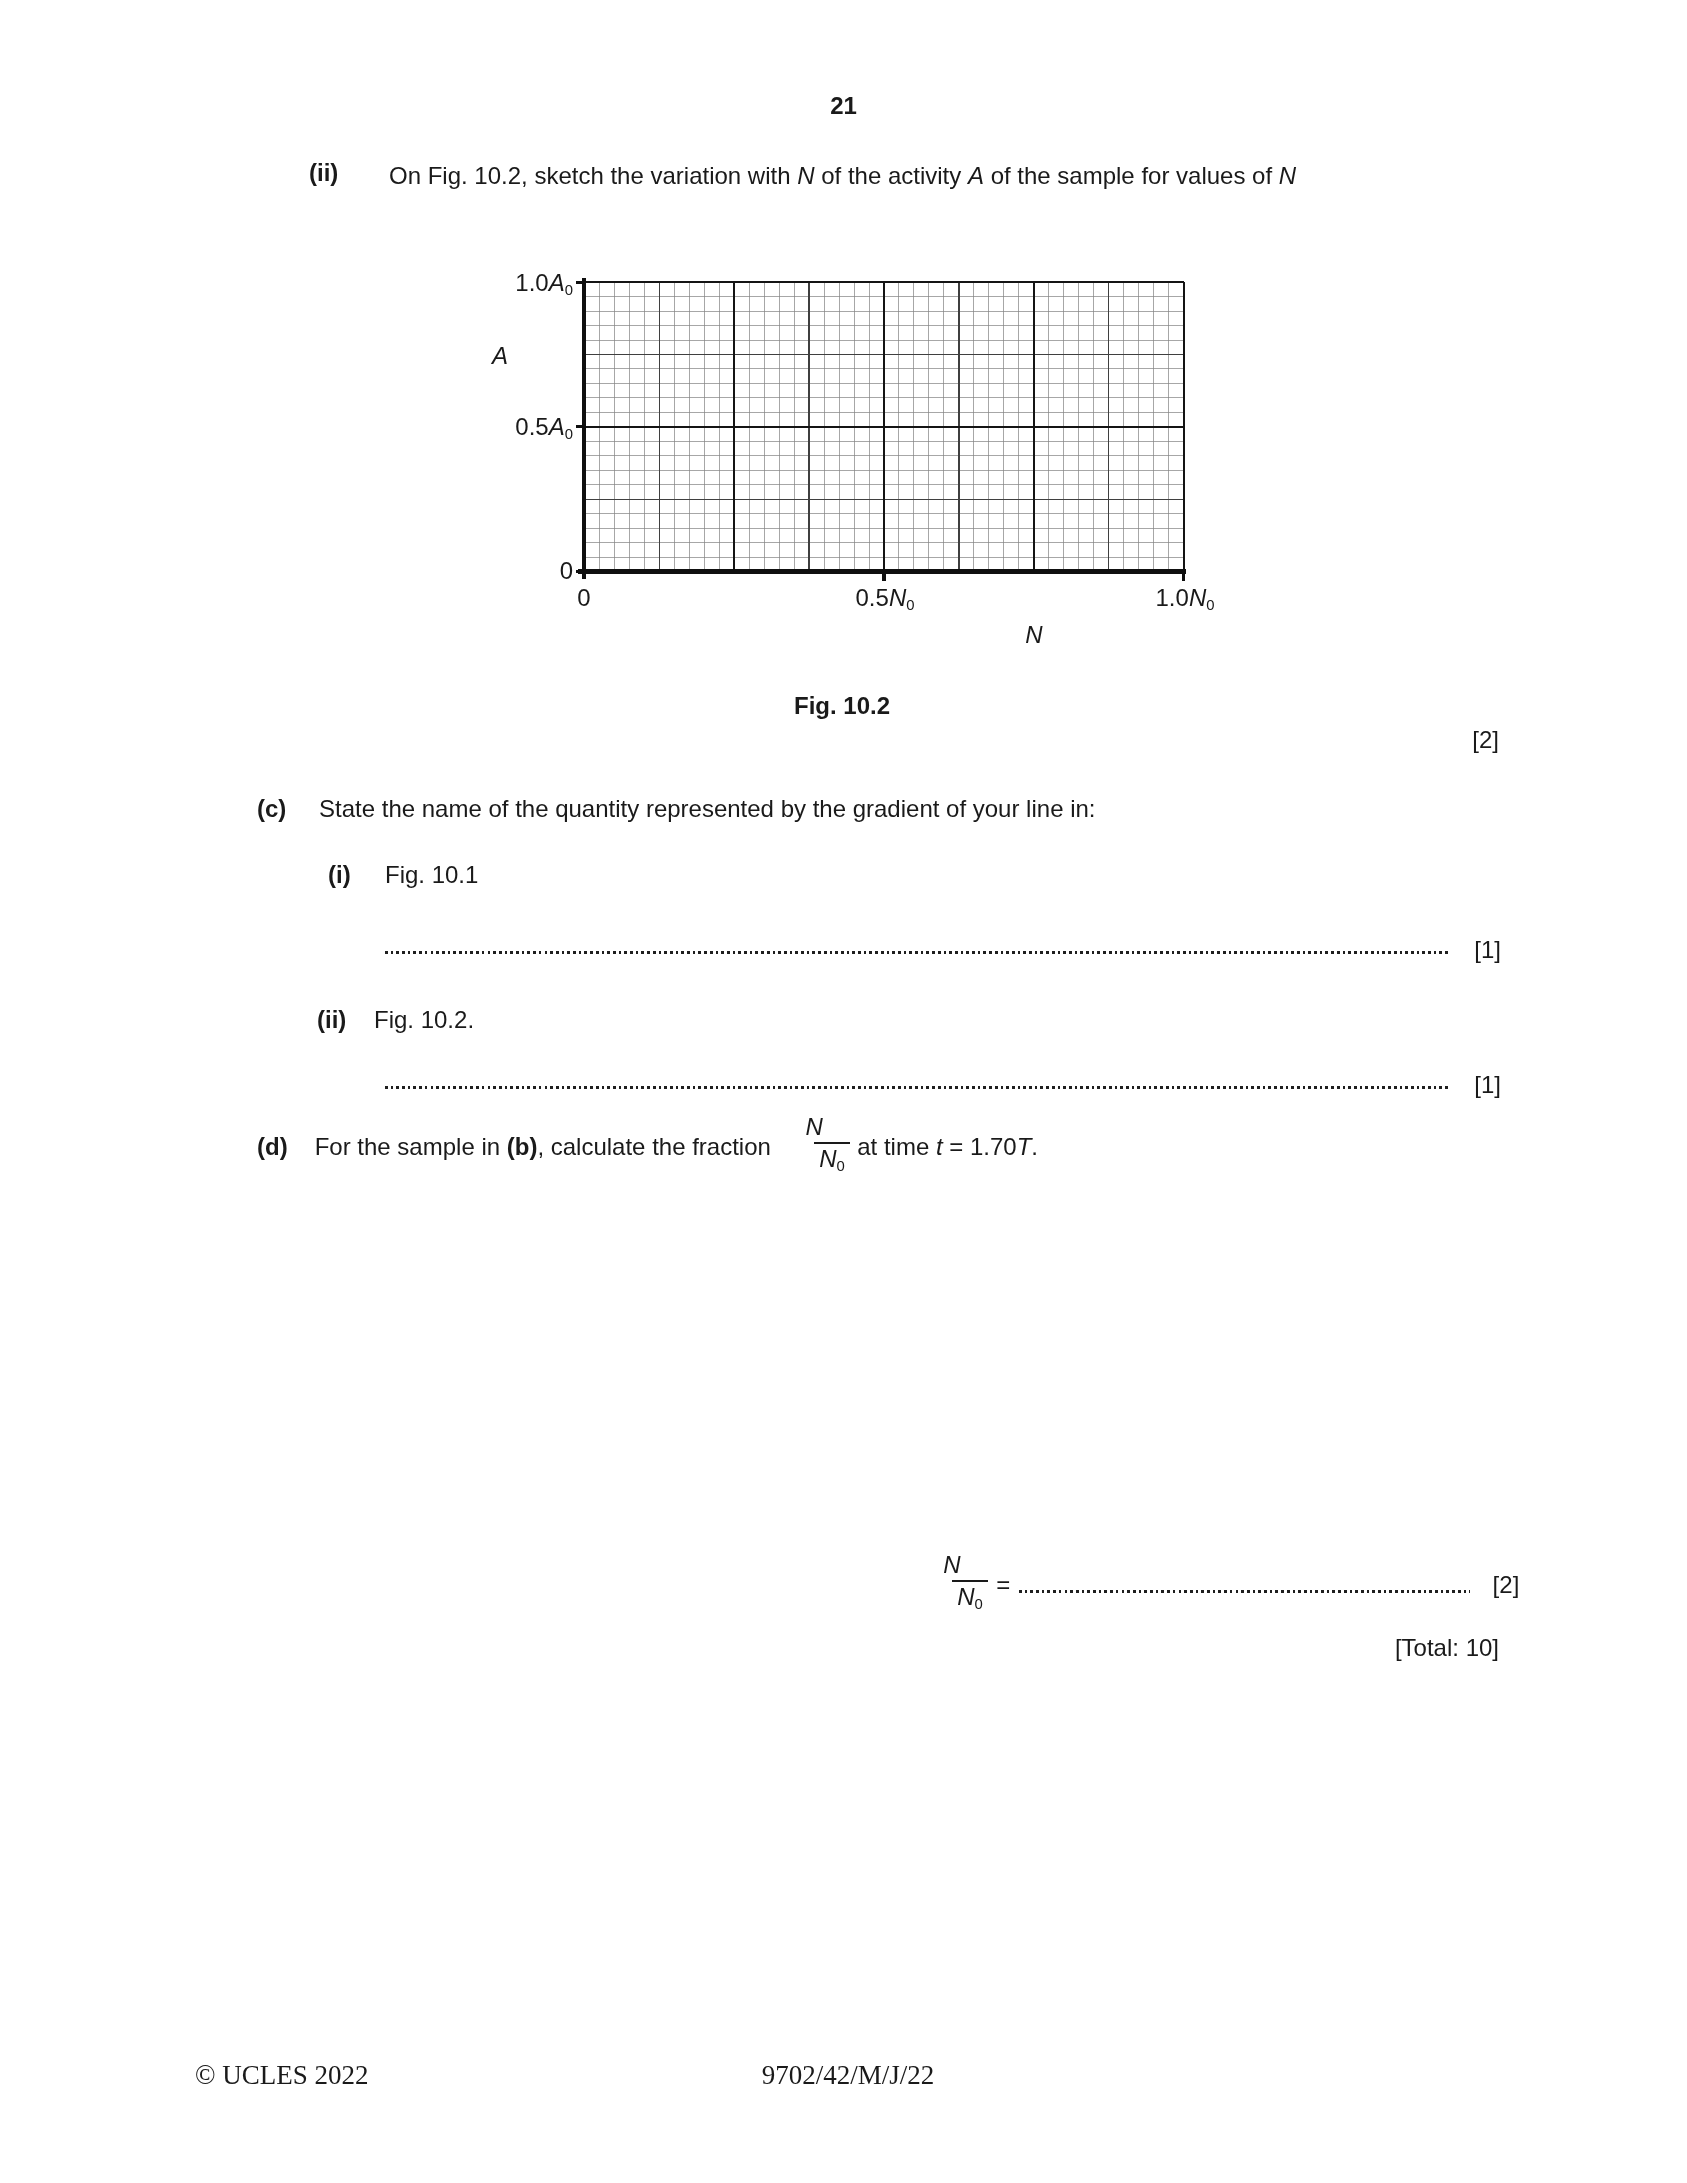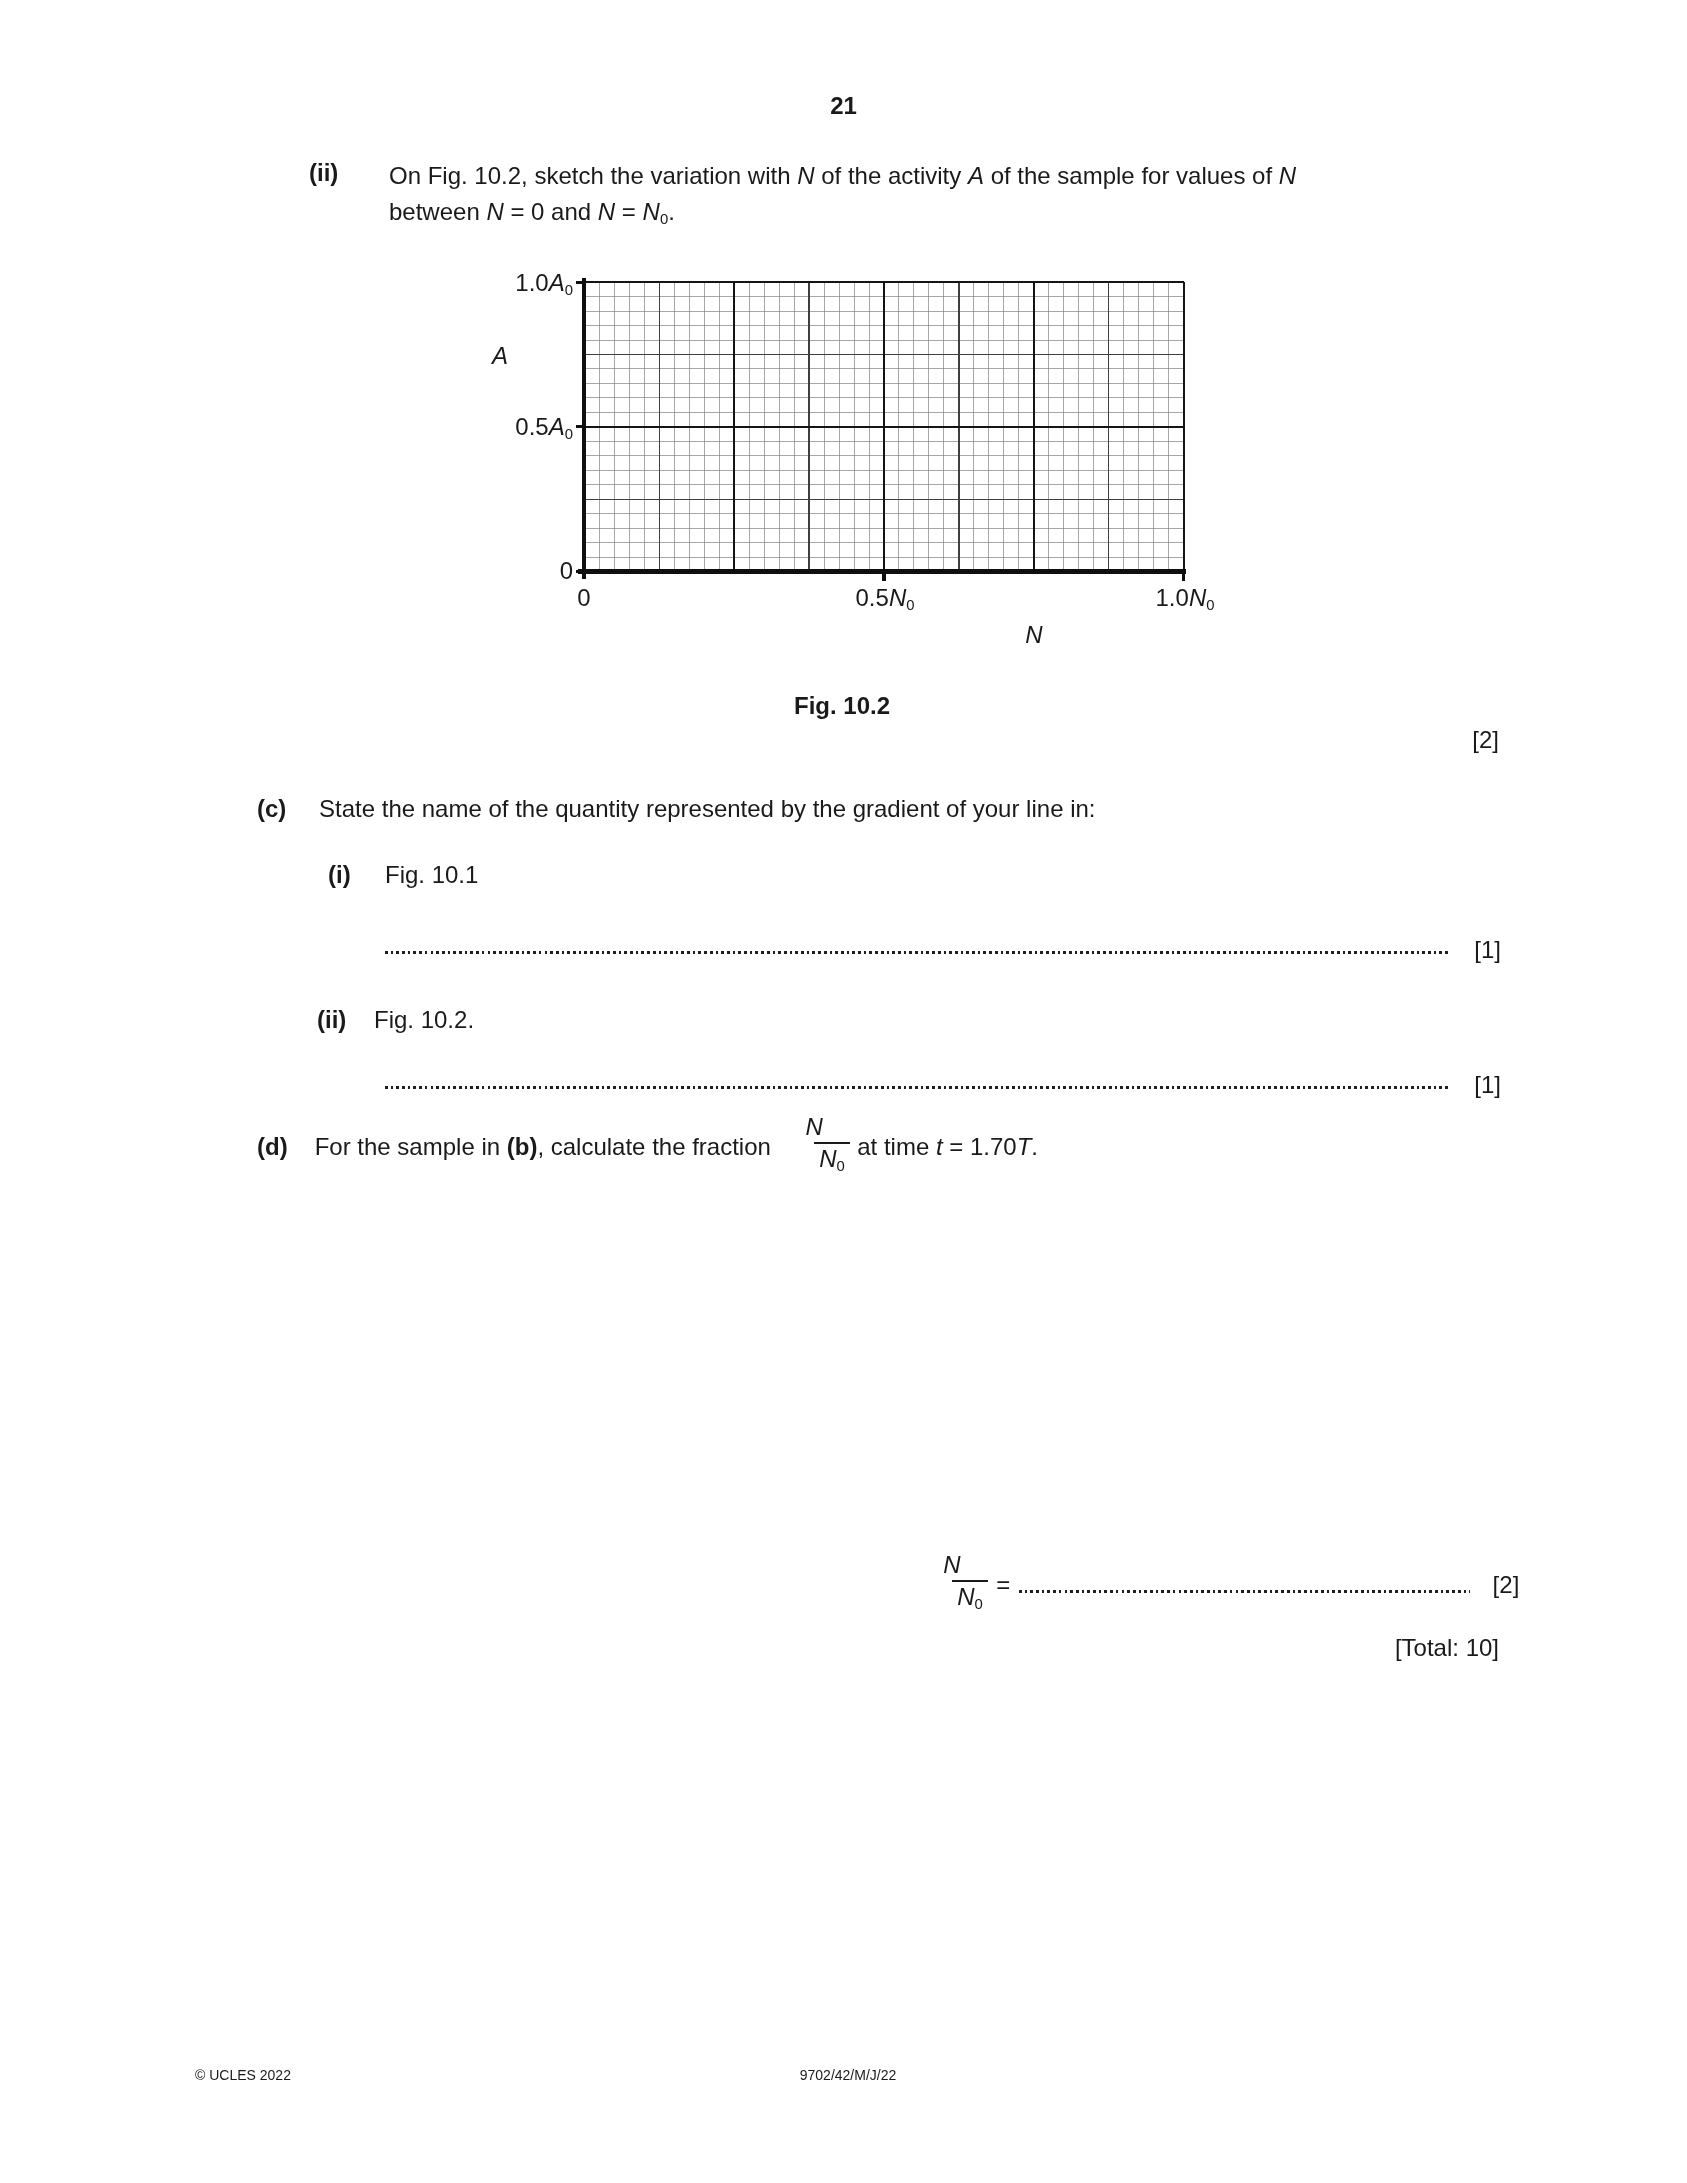--- a/index.html
+++ b/index.html
@@ -6,21 +6,21 @@
   .page{
     position:relative;
     width:1687px;height:2183px;
     background:#ffffff;
     font-family:"Liberation Sans", sans-serif;
     color:#1a1a1a;
     overflow:hidden;
   }
   .abs{position:absolute;}
   .txt{font-size:24px;line-height:29px;white-space:nowrap;}
-  .small{font-size:14px;line-height:25px;}
+  .small{font-size:27px;line-height:25px;font-family:Liberation Serif, serif;}
   .bold{font-weight:bold;}
   .center{text-align:center;}
   .right{text-align:right;}
   .it{font-style:italic;}
   .bd{font-weight:bold;}
   .sb{font-size:0.62em;vertical-align:-0.30em;}
   .qlabel{font-weight:bold;}
   .dotline{
     height:3.1px;
     background:repeating-linear-gradient(90deg,#1f1f1f 0 2.6px,transparent 2.6px 5.7px);
@@ -42,21 +42,20 @@
 </head>
 <body>
 
 <div class="page">
 
   <div class="abs txt bold center" style="left:792px;top:91px;width:103px;">21</div>
 
   <div class="abs txt qlabel" style="left:309px;top:158px;">(ii)</div>
   <div class="abs txt" style="left:389px;top:158px;width:1116px;white-space:normal;line-height:36px;">
     <div><span>On Fig. 10.2, sketch the variation with </span><span class="it">N</span><span> of the activity </span><span class="it">A</span><span> of the sample for values of </span><span class="it">N</span></div>
-    <div><span>between </span><span class="it">N</span><span> = 0 and </span><span class="it">N</span><span> = </span><span class="it">N</span><span class="sb">0</span><span>.</span></div>
   </div>
 
   <svg class="abs" id="sketch-grid" style="left:575px;top:278px;" width="618" height="306" viewBox="-18 -8 1196 592">
       <line x1="29" y1="0" x2="29" y2="560" class="gmin"></line>
       <line x1="58" y1="0" x2="58" y2="560" class="gmin"></line>
       <line x1="87" y1="0" x2="87" y2="560" class="gmin"></line>
       <line x1="116" y1="0" x2="116" y2="560" class="gmin"></line>
       <line x1="174" y1="0" x2="174" y2="560" class="gmin"></line>
       <line x1="203" y1="0" x2="203" y2="560" class="gmin"></line>
       <line x1="232" y1="0" x2="232" y2="560" class="gmin"></line>

